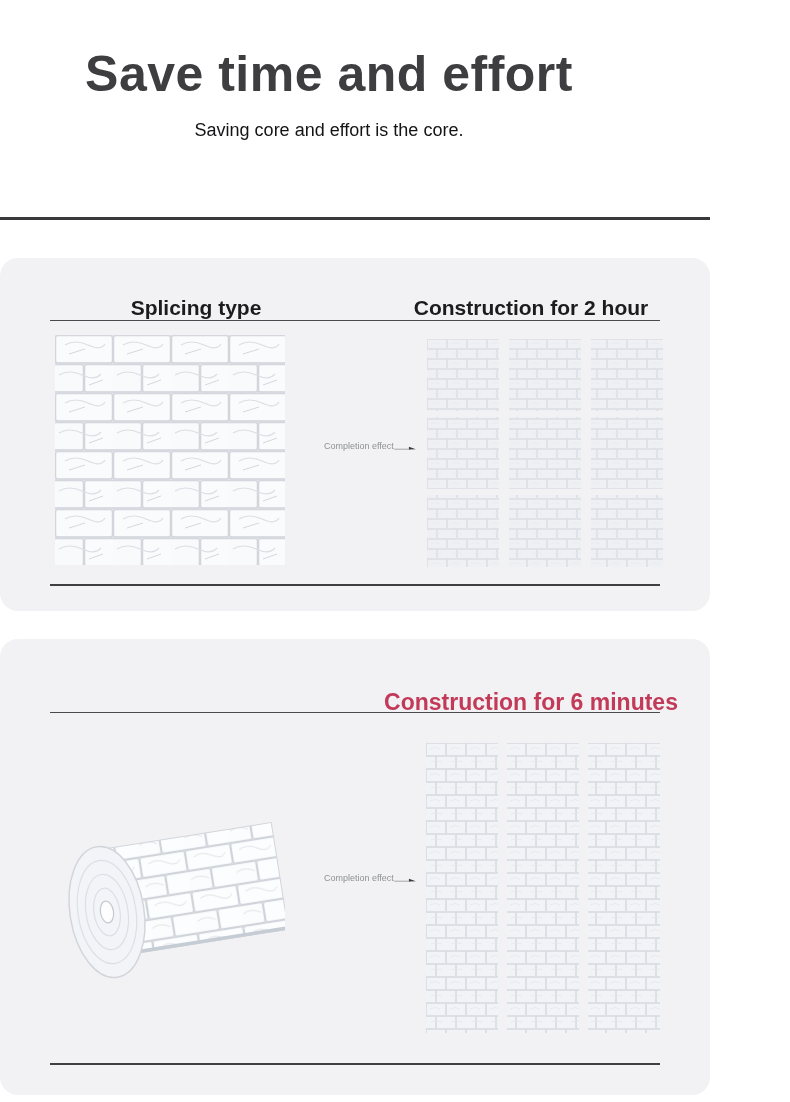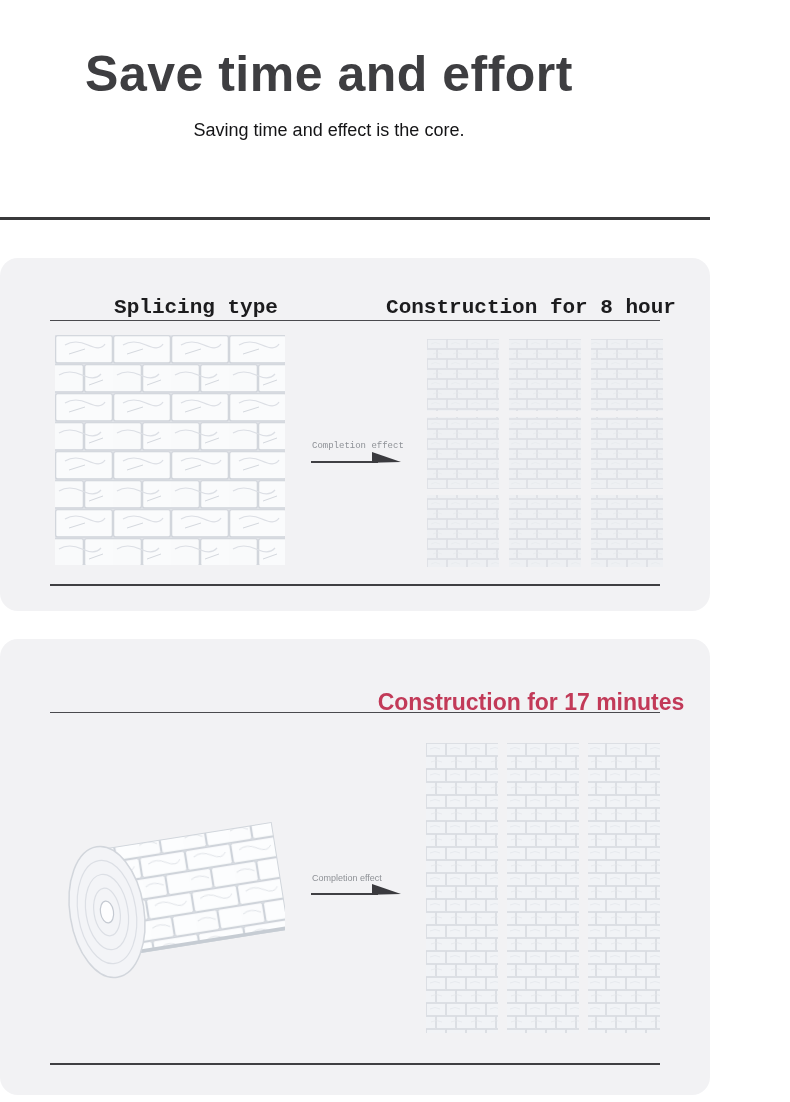--- a/index.html
+++ b/index.html
@@ -44,21 +44,21 @@
   }
 
   .card{
     position:relative;
     width:710px;
     margin:38px auto 0;
     background:var(--card-bg);
     border-radius:18px;
     overflow:hidden;
   }
-  .card--splicing{height:353px;font-family:Liberation Mono, monospace;}
+  .card--splicing{height:353px;}
   .card--roll{height:456px;margin-top:28px;}
 
   .type-heading, .result-heading{
     position:absolute;
     font-size:21px;
     line-height:26px;
     color:var(--ink);
     text-align:center;
     white-space:nowrap;
   }
@@ -79,25 +79,24 @@
   .card--roll .rule-top{top:73px;}
   .card--roll .rule-bottom{top:424px;height:2px;background:#3f3f42;}
 
   .left-visual{position:absolute;left:55px;top:77px;width:230px;height:230px;}
   .card--roll .left-visual{top:181px;height:175px;}
   .right-visual{position:absolute;left:427px;top:81px;}
   .card--roll .right-visual{left:426px;top:104px;}
 
   .completion{
     position:absolute;
-    left:310px;
+    left:322px;
     top:183px;
     width:94px;
     display:flex;
-    flex-direction:column;
     align-items:flex-start;
   }
   .card--roll .completion{top:234px;}
   .completion-label{
     font-size:9px;
     line-height:11px;
     color:#8e9196;
     margin-bottom:-2px;
     padding-left:2px;
     white-space:nowrap;
@@ -141,26 +140,26 @@
       <rect x="23.6" y="21.6" width="44.8" height="19.8" rx="2" fill="#fcfdfe" stroke="#ccd1d8" stroke-width="1"></rect>
       <path d="M8 8 Q16 3 26 9 T40 8" fill="none" stroke="#e0e3e8" stroke-width="1"></path>
       <path d="M2 30 Q10 25 20 31" fill="none" stroke="#e0e3e8" stroke-width="1"></path>
     </pattern>
   </defs>
 </svg>
 
 <div class="page">
 
   <h1 class="main-title">Save time and effort</h1>
-  <p class="sub-title">Saving time and effect is the core.</p>
+  <p class="sub-title">Saving core and effort is the core.</p>
   <div class="top-divider"></div>
 
   <section class="card card--splicing">
     <h2 class="type-heading">Splicing type</h2>
-    <h2 class="result-heading">Construction for 8 hour</h2>
+    <h2 class="result-heading">Construction for 2 hour</h2>
     <div class="rule rule-top"></div>
 
     <div class="left-visual">
       <svg viewBox="0 0 230 230" width="230" height="230">
         <rect width="230" height="230" fill="url(#brickLg)"></rect>
       </svg>
     </div>
 
     <div class="completion">
       <span class="completion-label">Completion effect</span>
@@ -181,21 +180,21 @@
         <rect x="0" y="156" width="72" height="72" fill="url(#brickSm)"></rect>
         <rect x="82" y="156" width="72" height="72" fill="url(#brickSm)"></rect>
         <rect x="164" y="156" width="72" height="72" fill="url(#brickSm)"></rect>
       </svg>
     </div>
 
     <div class="rule rule-bottom"></div>
   </section>
 
   <section class="card card--roll">
-    <h2 class="result-heading">Construction for 17 minutes</h2>
+    <h2 class="result-heading">Construction for 6 minutes</h2>
     <div class="rule rule-top"></div>
 
     <div class="left-visual">
       <svg viewBox="0 0 230 175" width="230" height="175">
         <g transform="rotate(-9 60 90)">
           <rect x="56" y="28" width="172" height="108" fill="url(#brickMd)" stroke="#d0d5db" stroke-width="1"></rect>
           <rect x="56" y="133" width="172" height="3.5" fill="#c6ccd3"></rect>
         </g>
         <g transform="rotate(-9 52 92)">
           <ellipse cx="52" cy="92" rx="37" ry="66" fill="#f3f4f7" stroke="#d2d6dc" stroke-width="1.5"></ellipse>

